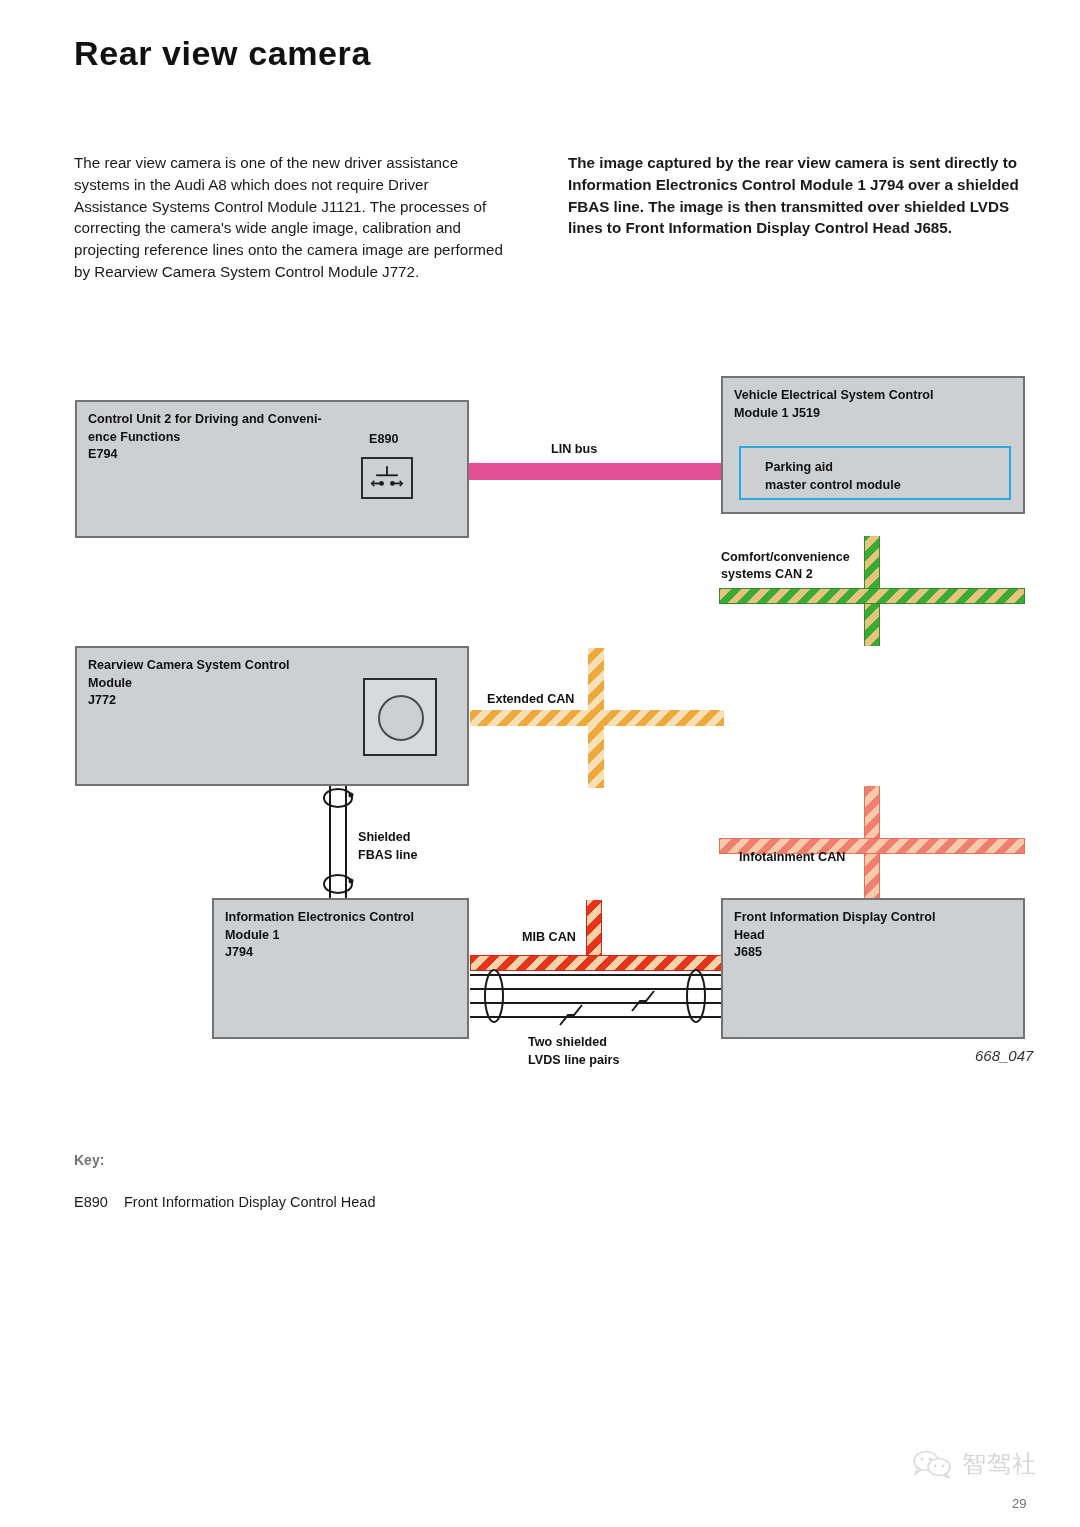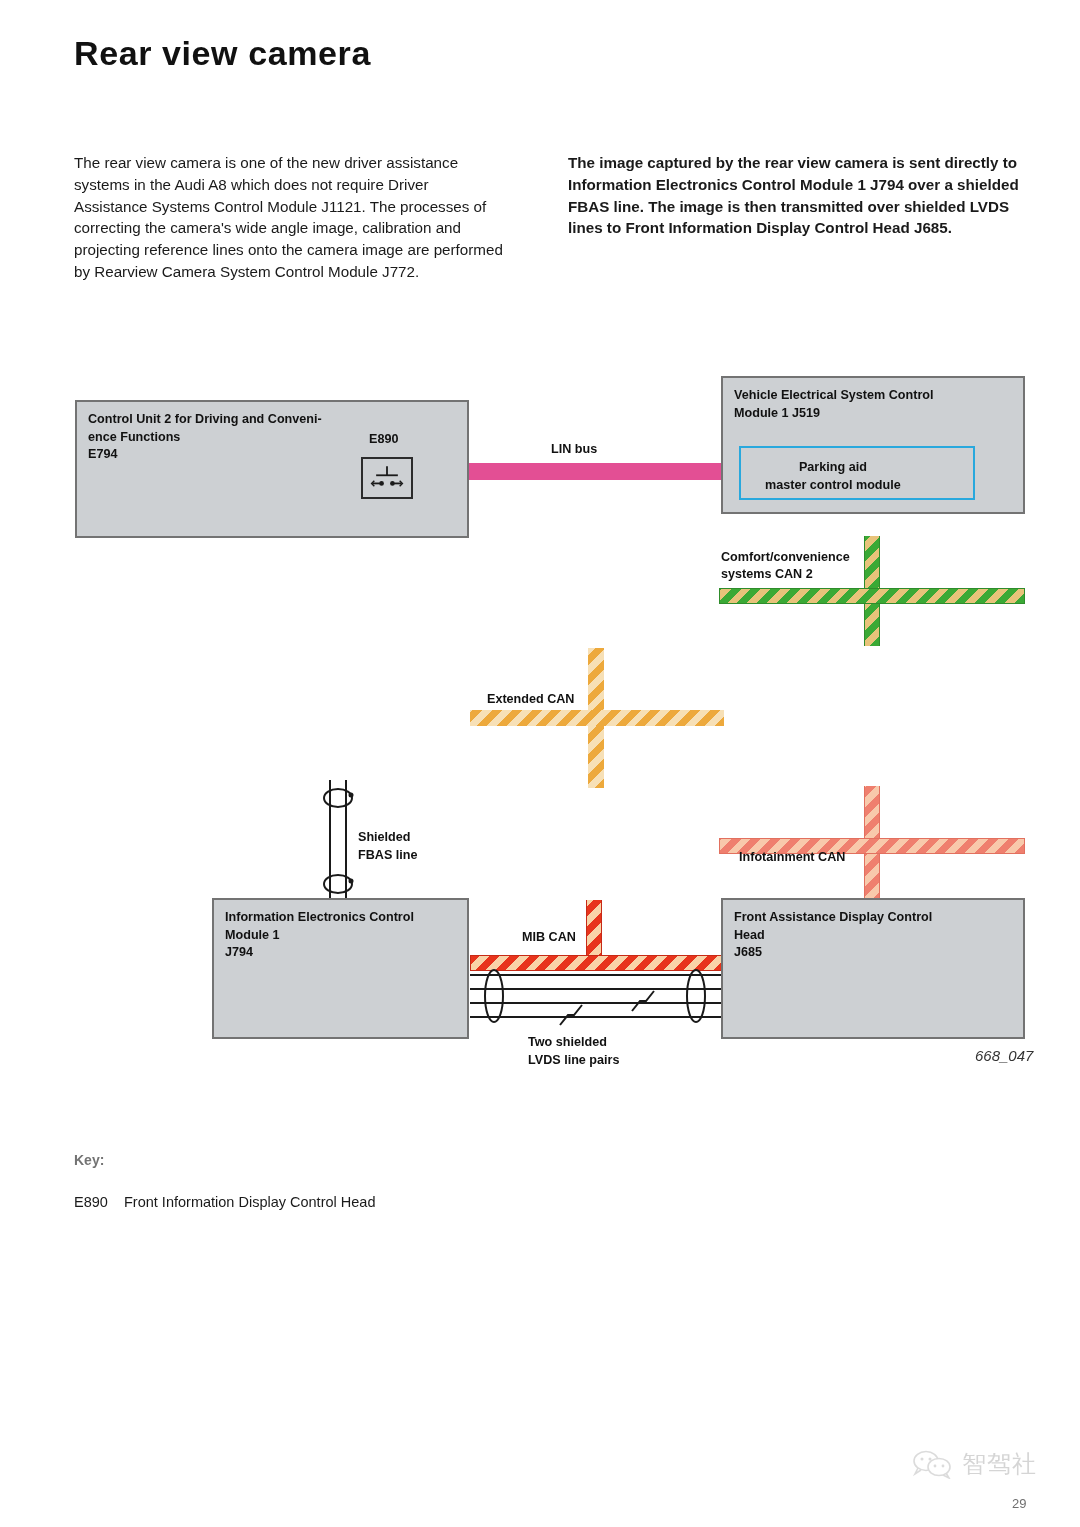--- a/index.html
+++ b/index.html
@@ -236,36 +236,44 @@
           <circle cx="32" cy="27" r="2.6" fill="#1a1a1a"></circle>
           <path d="M12 24 L9 27 L12 30" fill="none" stroke="#1a1a1a" stroke-width="1.6"></path>
           <path d="M40 24 L43 27 L40 30" fill="none" stroke="#1a1a1a" stroke-width="1.6"></path>
         </svg>
       </div>
     </div>
 
     <div class="box" style="left:721px; top:376px; width:304px; height:138px;">
       <div class="btitle">Vehicle Electrical System Control
 Module 1 J519</div>
-      <div class="submodule" style="left:16px; top:68px; width:236px; height:54px;text-align:center;">
+      <div class="submodule" style="left:16px; top:68px; width:272px; height:54px;">
         <div class="stext">Parking aid
 master control module</div>
       </div>
     </div>
 
+    <div class="box" style="left:75px; top:646px; width:394px; height:140px;">
+      <div class="btitle">Rearview Camera System Control
+Module
+J772</div>
+      <div class="cam-sym" style="left:286px; top:30px; width:74px; height:78px;">
+        <div class="cam-lens" style="left:13px; top:15px; width:46px; height:46px;"></div>
+      </div>
+    </div>
 
 
     <div class="box" style="left:212px; top:898px; width:257px; height:141px;">
       <div class="btitle">Information Electronics Control
 Module 1
 J794</div>
     </div>
 
     <div class="box" style="left:721px; top:898px; width:304px; height:141px;">
-      <div class="btitle">Front Assistance Display Control
+      <div class="btitle">Front Information Display Control
 Head
 J685</div>
     </div>
 
     <div class="figref" style="left:975px; top:1047px;">668_047</div>
 
   </div>
 
   <div class="key-head">Key:</div>
   <div class="key-code">E890</div>

